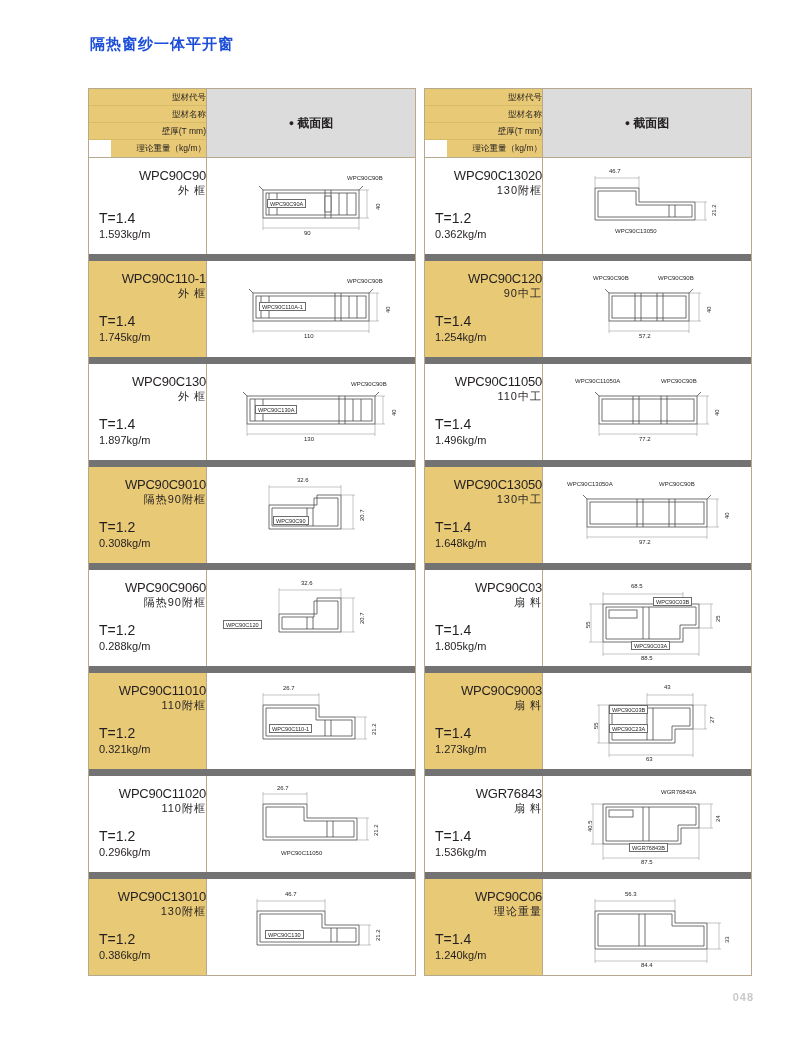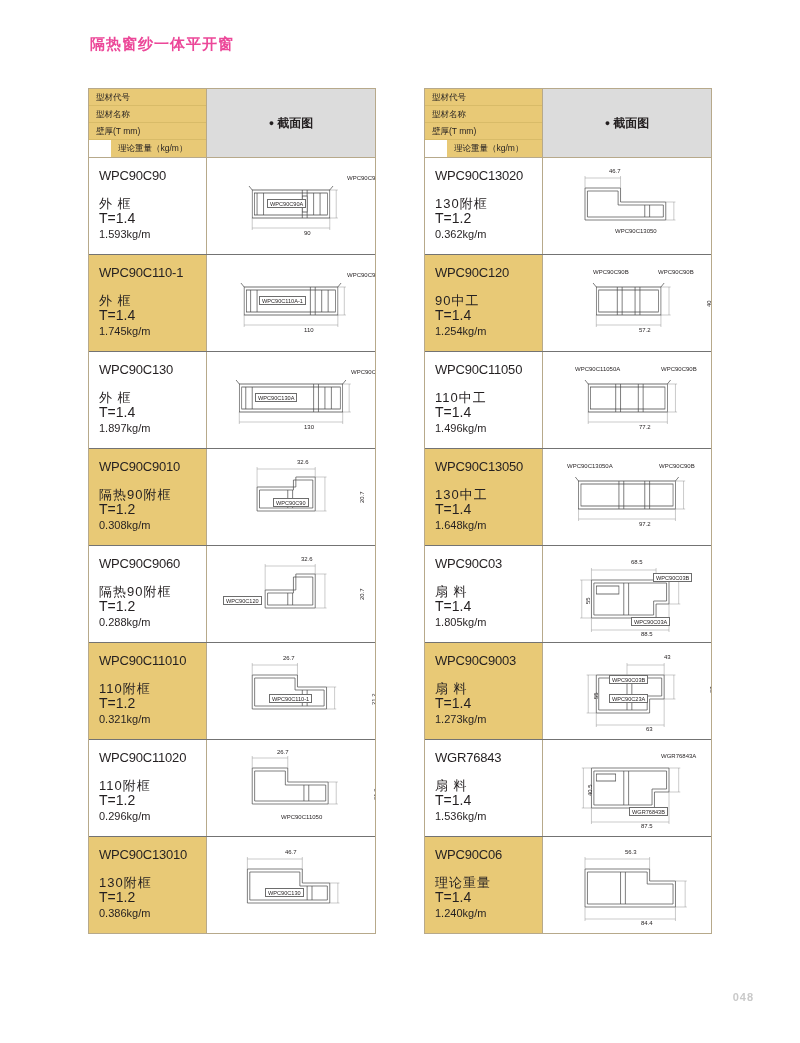--- a/index.html
+++ b/index.html
@@ -20,42 +20,43 @@
   
   .header{
     position:absolute;
     left:60px;top:30px;right:46px;
     height:40px;
   }
   .header-title{
     position:absolute;left:30px;top:5px;
     font-size:15px;font-weight:bold;
     letter-spacing:1px;
-    color:#ec4899;
+    color:#1d4ed8;
   }
   .header-code{
     position:absolute;right:0;top:-10px;
     font-size:33px;font-weight:bold;
     letter-spacing:-0.5px;
     color:#231f20;
     font-family:"DejaVu Sans",sans-serif;
   }
   .header-rule{
     position:absolute;left:0;top:-14px;
     width:8px;height:44px;
     background:#ffffff;
   }
 
   
   .col{
     position:absolute;
     top:88px;
-    width:288px;
+    width:328px;
     border:1px solid #b7a98b;
     box-sizing:border-box;
+    text-align:right;
   }
   .col-left{left:88px;}
   .col-right{left:424px;}
 
   
   .thead{
     display:flex;
     border-bottom:1px solid #b7a98b;
   }
   .thead .labels{
@@ -85,41 +86,41 @@
     color:#231f20;
   }
   .thead .figlabel .dot{
     font-size:9px;margin-right:3px;
   }
 
   
   .row{
     display:flex;
     height:96px;
-    border-bottom:1px solid #737373;
+    border-bottom:7px solid #737373;
   }
   .row:last-child{border-bottom:none;}
   .row .info{
     width:118px;
     box-sizing:border-box;
     border-right:1px solid #b7a98b;
     padding:10px 0 0 10px;
     position:relative;
   }
   .row.tint .info{background:#e8c976;}
   .row.plain .info{background:#ffffff;}
   .info .code{
     font-size:13px;
     letter-spacing:-0.2px;
     color:#231f20;
     white-space:nowrap;
   }
   .info .name{
-    font-size:13px;
-    margin-top:12px;
+    font-size:11px;
+    margin-top:0;
     color:#231f20;
     letter-spacing:1px;
   }
   .info .t{
     position:absolute;
     left:10px;bottom:28px;
     font-size:14px;
   }
   .info .w{
     position:absolute;

